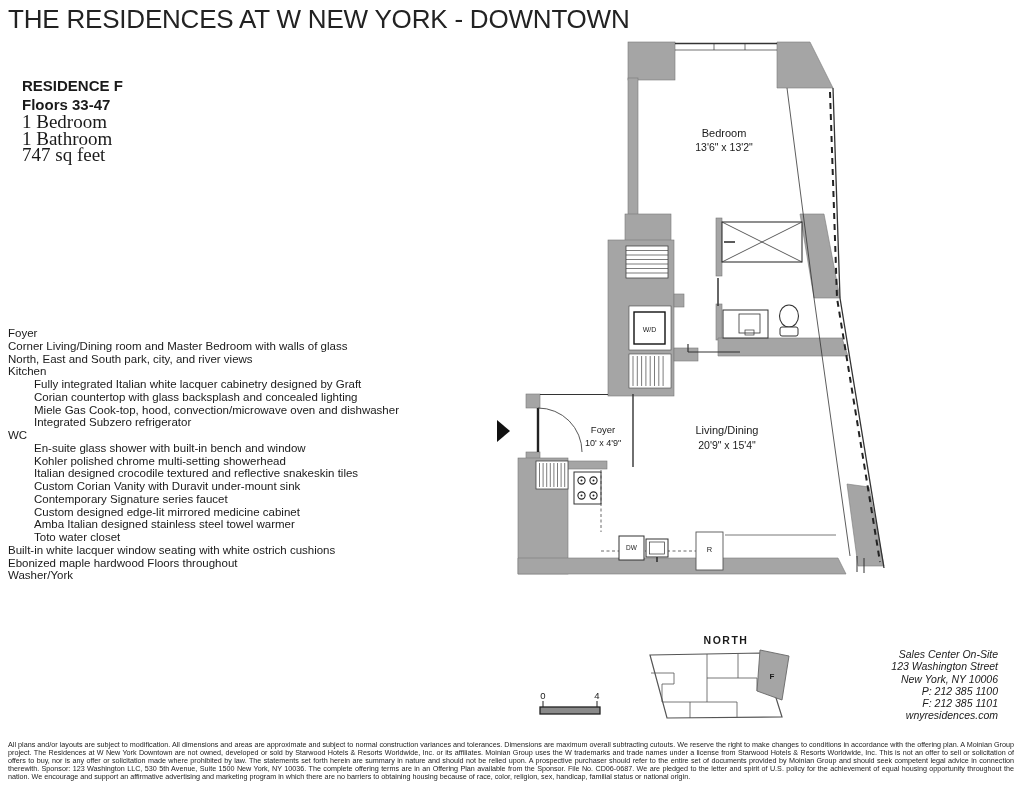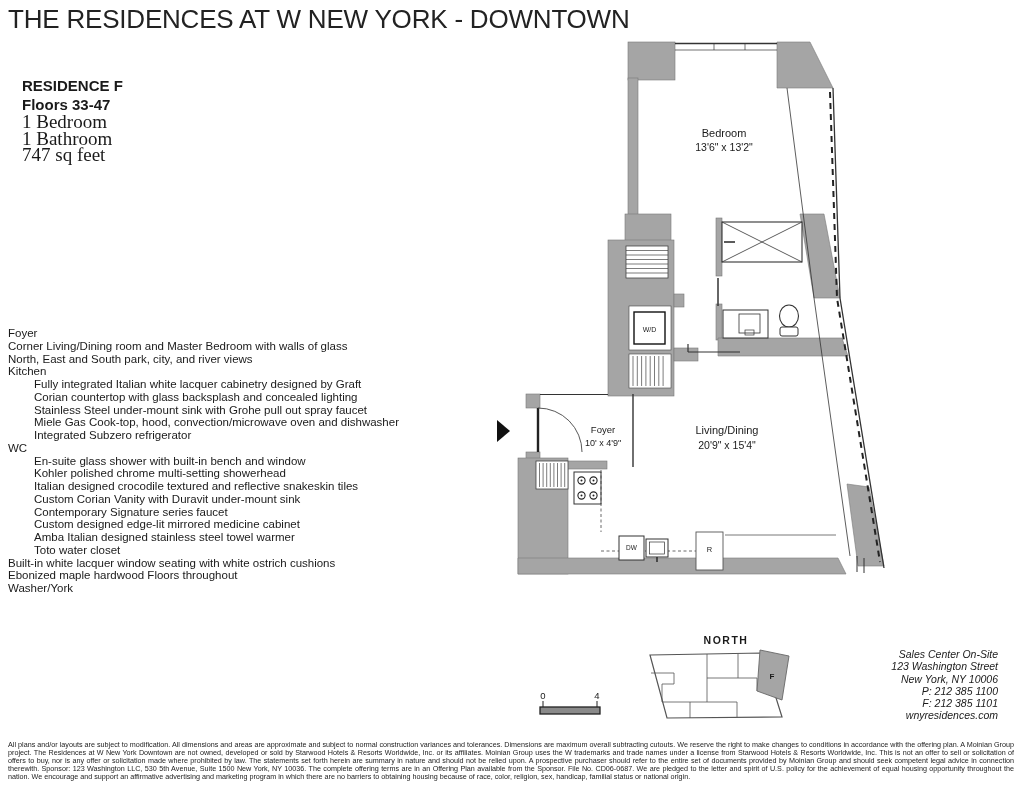--- a/index.html
+++ b/index.html
@@ -35,21 +35,20 @@
   <div class="r">747 sq feet</div>
 </div>
 
 <div class="features">
   <div>Foyer</div>
   <div>Corner Living/Dining room and Master Bedroom with walls of glass</div>
   <div>North, East and South park, city, and river views</div>
   <div>Kitchen</div>
   <div class="ind">Fully integrated Italian white lacquer cabinetry designed by Graft</div>
   <div class="ind">Corian countertop with glass backsplash and concealed lighting</div>
-  <div class="ind">Stainless Steel under-mount sink with Grohe pull out spray faucet</div>
   <div class="ind">Miele Gas Cook-top, hood, convection/microwave oven and dishwasher</div>
   <div class="ind">Integrated Subzero refrigerator</div>
   <div>WC</div>
   <div class="ind">En-suite glass shower with built-in bench and window</div>
   <div class="ind">Kohler polished chrome multi-setting showerhead</div>
   <div class="ind">Italian designed crocodile textured and reflective snakeskin tiles</div>
   <div class="ind">Custom Corian Vanity with Duravit under-mount sink</div>
   <div class="ind">Contemporary Signature series faucet</div>
   <div class="ind">Custom designed edge-lit mirrored medicine cabinet</div>
   <div class="ind">Amba Italian designed stainless steel towel warmer</div>

